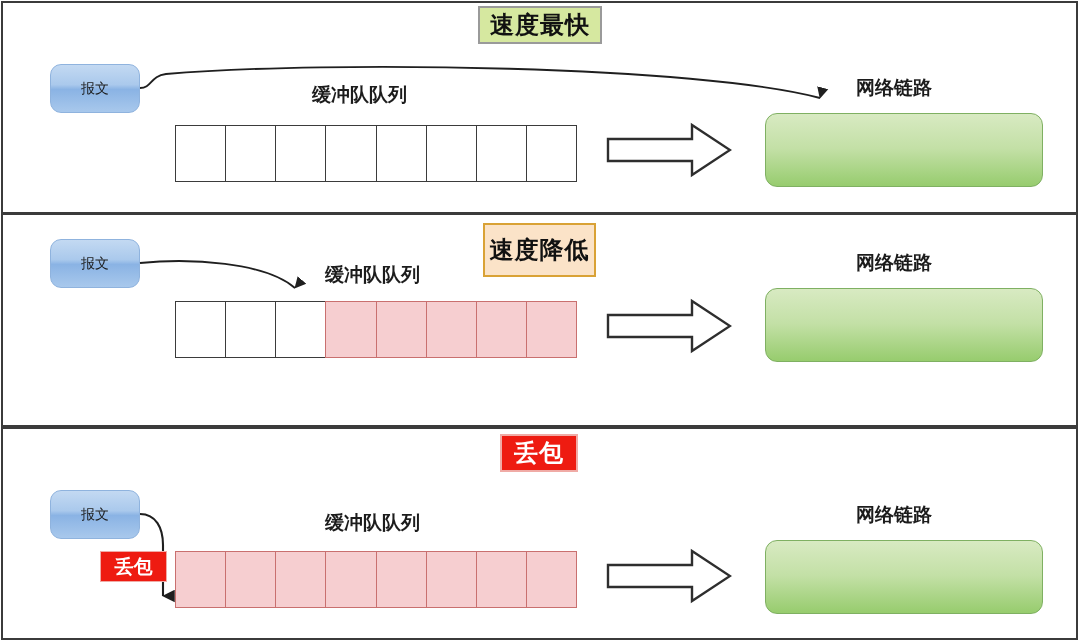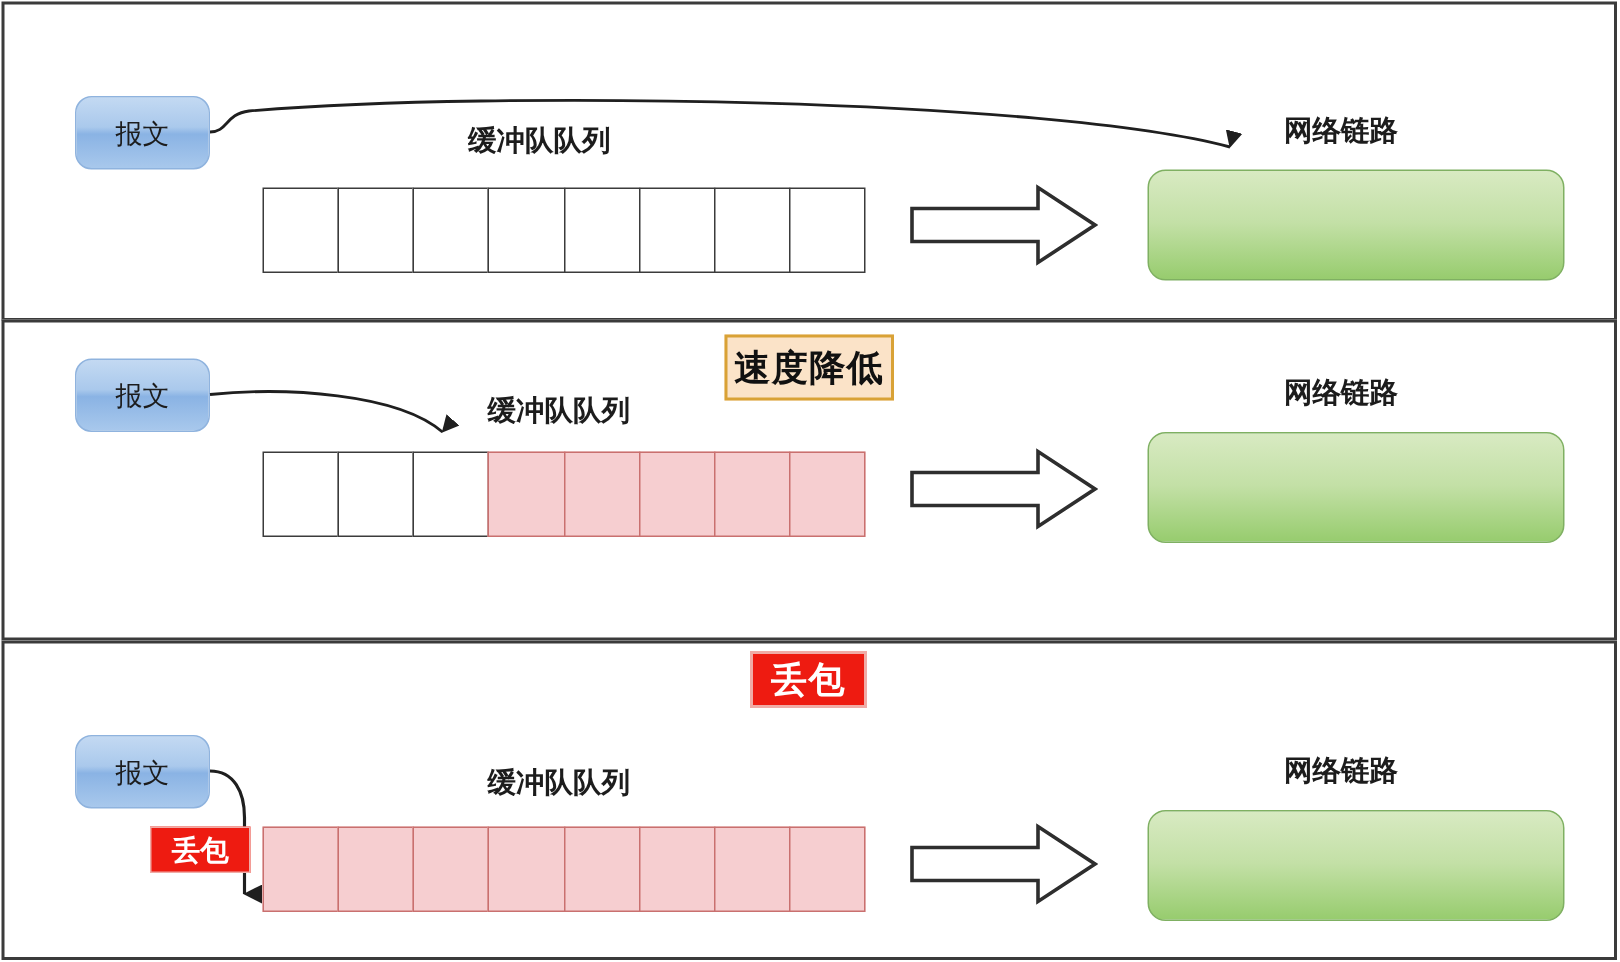--- a/index.html
+++ b/index.html
@@ -44,21 +44,21 @@
     line-height: 1;
     white-space: nowrap;
   }
   .chip-fast {
     left: 478px; top: 6px; width: 124px; height: 38px;
     background: #d6e8a0;
     border: 2px solid #9a9a9a;
     color: #111111;
   }
   .chip-slow {
-    left: 483px; top: 223px; width: 113px; height: 44px;
+    left: 483px; top: 223px; width: 113px; height: 54px;
     background: #fbe3c8;
     border: 2px solid #d9a236;
     color: #111111;
   }
   .chip-drop {
     left: 500px; top: 434px; width: 78px; height: 38px;
     background: #ee1b11;
     border: 2px solid #f0aba6;
     color: #ffffff;
   }
@@ -68,21 +68,21 @@
     position: absolute;
     width: 90px;
     height: 49px;
     border-radius: 11px;
     border: 1px solid #7severe;
     border: 1px solid #8fb3de;
     background: linear-gradient(to bottom, #c3d9f2 0%, #aac9ec 42%, #8ab3e4 52%, #a8c8ec 100%);
     display: flex;
     align-items: center;
     justify-content: center;
-    font-size: 18px;
+    font-size: 14px;
     color: #1c1c1c;
     box-sizing: border-box;
   }
   #packet-1 { left: 50px; top: 64px; }
   #packet-2 { left: 50px; top: 239px; }
   #packet-3 { left: 50px; top: 490px; }
 
   
   .queue-label, .link-label {
     position: absolute;
@@ -164,20 +164,21 @@
     z-index: 5;
   }
 </style>
 </head>
 <body>
 
 <div id="canvas">
 
   <div class="panel" id="panel-1"></div>
 
+  <div class="status-chip chip-fast">速度最快</div>
 
   <div class="packet-box" id="packet-1">报文</div>
 
   <div class="queue-label" style="left:312px; top:85px;">缓冲队队列</div>
 
   <div class="queue-row" id="queue-1" style="top:125px;">
     <div class="queue-cell"></div>
     <div class="queue-cell"></div>
     <div class="queue-cell"></div>
     <div class="queue-cell"></div>

